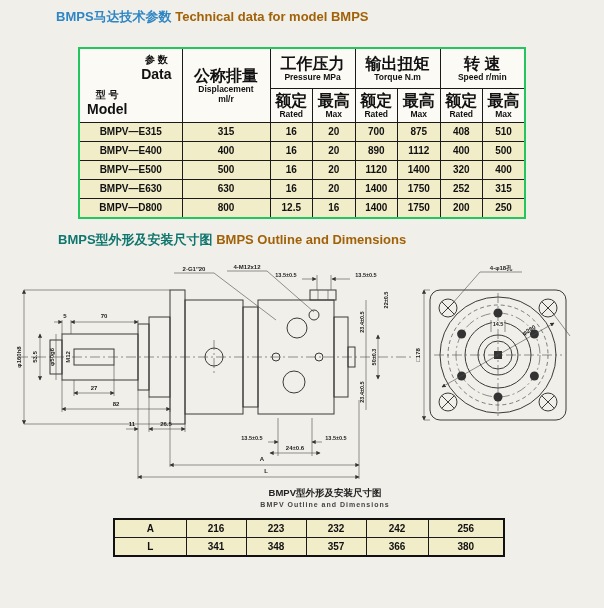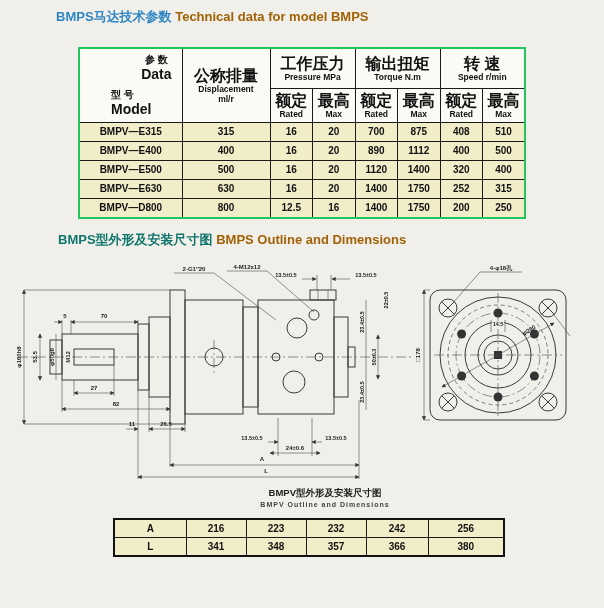--- a/index.html
+++ b/index.html
@@ -19,21 +19,21 @@
   #specTable{position:absolute;left:78px;top:47px;width:446px;border:2px solid #22c55e;}
   #specTable td{border:1px solid #1a1a1a;text-align:center;vertical-align:middle;padding:0;line-height:1.15;}
   #specTable .hd{background:#fbfaf5;font-weight:bold;}
   #specTable .zh{display:block;font-size:16px;font-weight:bold;}
   #specTable .en{display:block;font-size:8.5px;font-weight:bold;}
   #specTable .enu{font-size:8.5px;font-weight:bold;margin-top:20px;}
   #specTable tr.body td{background:#f2edc9;font-size:10px;font-weight:bold;height:18px;}
   .corner{position:relative;background:
      linear-gradient(to bottom right, rgba(0,0,0,0) calc(50% - 1px), #222 calc(50% - 1px), #222 calc(50% + 0.5px), rgba(0,0,0,0) calc(50% + 0.5px)) #fbfaf5;}
   .corner .tr{position:absolute;top:5px;right:10px;text-align:center;}
-  .corner .bl{position:absolute;bottom:5px;left:7px;text-align:left;margin-left:24px;}
+  .corner .bl{position:absolute;bottom:5px;left:7px;text-align:center;}
   .corner span{display:block;font-weight:bold;}
   #specTable .corner .zh{font-size:10px;}
   #specTable .corner .en{font-size:14px;}
 
   
   #drawing{position:absolute;left:14px;top:260px;}
   #drawing .ln{stroke:#3a3a3a;stroke-width:1;fill:none;}
   #drawing .thin{stroke:#4a4a4a;stroke-width:0.6;fill:none;}
   #drawing .cdash{stroke:#4a4a4a;stroke-width:0.6;fill:none;stroke-dasharray:10 3 2 3;}
   #drawing .dash{stroke:#4a4a4a;stroke-width:0.7;fill:none;stroke-dasharray:4 3;}

